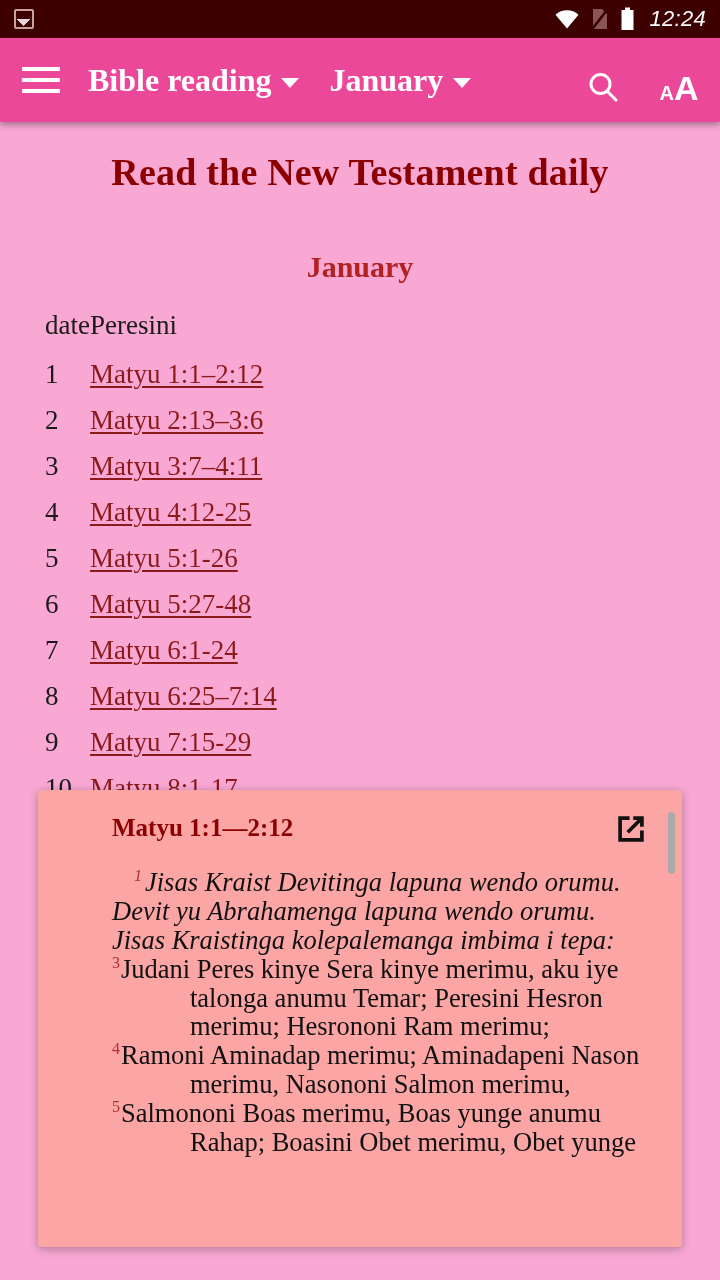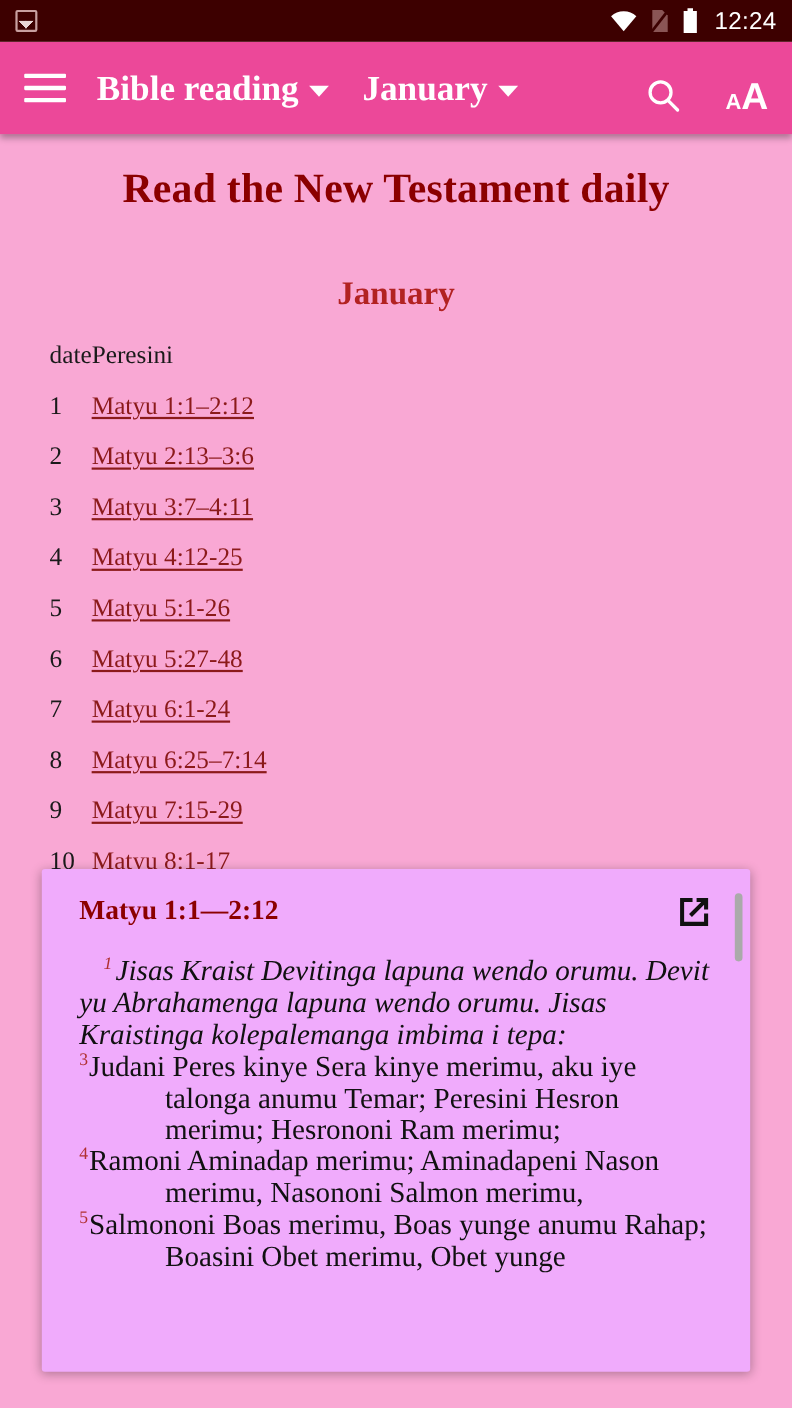--- a/index.html
+++ b/index.html
@@ -14,21 +14,21 @@
   
   .statusbar {
     position:absolute; top:0; left:0; width:720px; height:38px;
     background:#3d0000; display:flex; align-items:center;
     padding:0 14px; z-index:40;
   }
   .sb-left { display:flex; align-items:center; gap:8px; }
   .sb-right { margin-left:auto; display:flex; align-items:center; gap:10px; }
   .sb-clock {
     color:#ffffff; font-family:"Liberation Sans", sans-serif;
-    font-size:22px; letter-spacing:0.3px; margin-left:4px;
+    font-size:22px; letter-spacing:0.3px; margin-left:4px;font-style:italic;
   }
   .img-notif {
     width:20px; height:20px; border:2px solid #c8a0a0; border-radius:2px;
     position:relative; overflow:hidden; background:#3d0000;
   }
   .img-notif::after {
     content:""; position:absolute; left:1px; right:1px; bottom:1px; height:7px;
     background:
       linear-gradient(to top right, transparent 48%, #e8d5d5 50%) left/50% 100% no-repeat,
       linear-gradient(to top left, transparent 48%, #e8d5d5 50%) right/55% 100% no-repeat;
@@ -76,37 +76,38 @@
     text-align:center; color:#8b0000; font-size:38px; font-weight:700;
     font-family:"Liberation Serif", serif; margin-top:28px; letter-spacing:0.2px;
   }
   .month-title {
     text-align:center; color:#b22222; font-size:30px; font-weight:700;
     font-family:"Liberation Serif", serif; margin-top:56px;
   }
   table.sched { width:100%; border-collapse:collapse; margin-top:20px; }
   table.sched th, table.sched td {
     text-align:left; font-family:"Liberation Serif", serif;
-    font-size:23px; font-weight:400; padding:6px 0 6px 0; color:#1a1a1a;
+    font-size:27px; font-weight:400; padding:6px 0 6px 0; color:#1a1a1a;
   }
   table.sched th { color:#1a1a1a; font-weight:400; padding-bottom:10px; }
   table.sched .c-date { width:62px; padding-left:45px; }
   table.sched .c-scr  { padding-left:0px; }
   table.sched a {
     color:#8b1a1a; text-decoration:underline; text-decoration-thickness:1.5px;
     text-underline-offset:3px;
   }
   tr.row td { height:46px; }
 
   
   .popup {
     position:absolute; left:38px; top:790px; width:644px; height:457px;
-    background:#f0abfc; border-radius:3px; overflow:hidden;
+    background:#fca5a5; border-radius:3px; overflow:hidden;
     box-shadow:0 2px 10px rgba(0,0,0,0.30);
     z-index:30;
+    padding-left:40px;
   }
   .popup-inner { position:relative; padding:24px 34px 0 34px; height:100%; }
   .popup-head { display:flex; align-items:flex-start; }
   .popup-title {
     color:#8b0000; font-family:"Liberation Serif", serif;
     font-size:25px; font-weight:700; flex:1;
   }
   .ext-icon { width:34px; height:34px; cursor:pointer; flex:0 0 auto; margin-top:-2px; }
   .verse-body {
     margin-top:22px; font-family:"Liberation Serif", serif;

